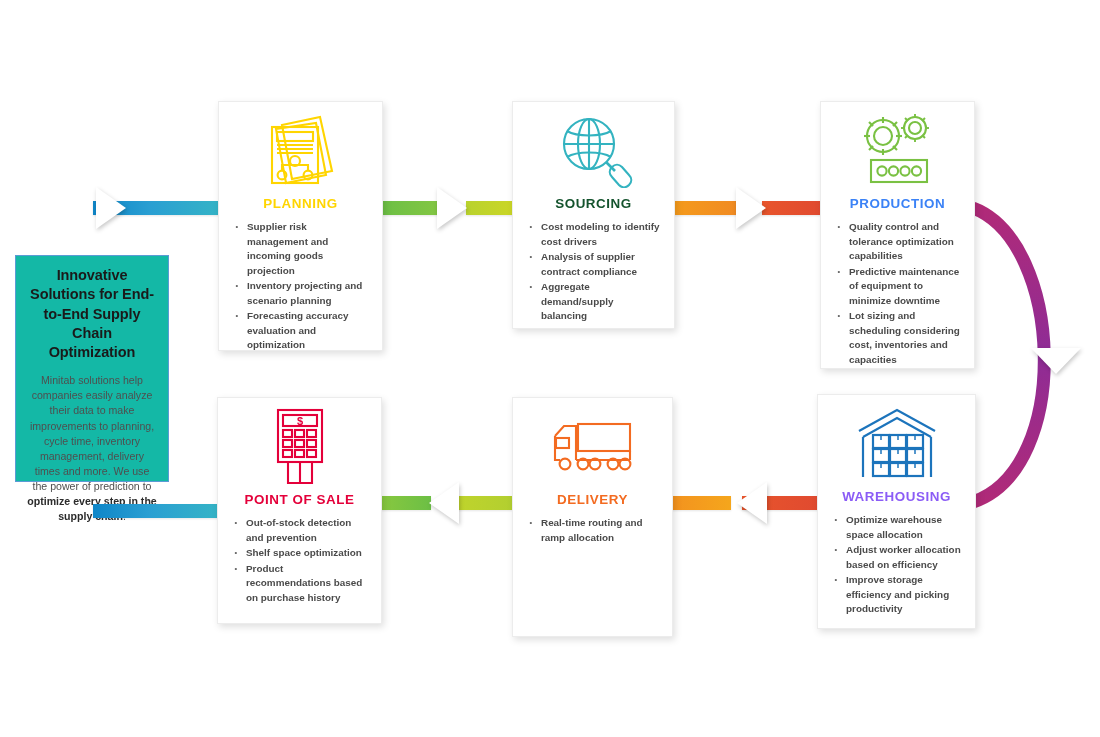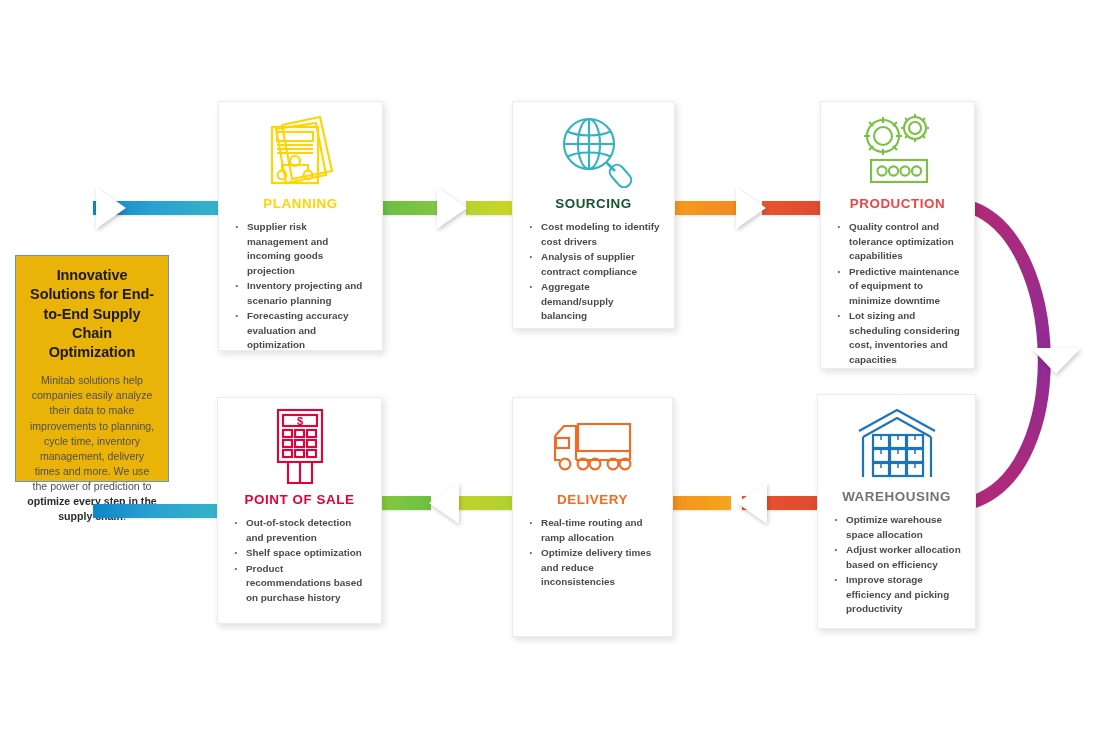--- a/index.html
+++ b/index.html
@@ -20,21 +20,21 @@
     overflow: hidden;
   }
 
   
   .intro-card {
     position: absolute;
     left: 15px;
     top: 255px;
     width: 154px;
     height: 227px;
-    background: #eab308;
+    background: #14b8a6;
     border: 1.5px solid #5B9BD5;
     box-sizing: border-box;
     padding: 10px 11px 8px 11px;
     text-align: center;
   }
   .intro-title {
     font-size: 14.5px;
     font-weight: bold;
     color: #1a1a1a;
     line-height: 1.33;
@@ -290,21 +290,21 @@
             <line x1="51" y1="21" x2="48" y2="24"></line>
           </g>
         </g>
         <rect x="14" y="46" width="56" height="22"></rect>
         <circle cx="25" cy="57" r="4.6"></circle>
         <circle cx="36.5" cy="57" r="4.6"></circle>
         <circle cx="48" cy="57" r="4.6"></circle>
         <circle cx="59.5" cy="57" r="4.6"></circle>
       </svg>
     </div>
-    <div class="card-title" style="color:#ef4444">PRODUCTION</div>
+    <div class="card-title" style="color:#3b82f6">PRODUCTION</div>
     <ul class="card-list">
       <li>Quality control and tolerance optimization capabilities</li>
       <li>Predictive maintenance of equipment to minimize downtime</li>
       <li>Lot sizing and scheduling considering cost, inventories and capacities</li>
     </ul>
   </div>
 
   <div class="card" id="card-warehousing">
     <div class="card-icon">
       <svg class="icon-svg" width="86" height="74" viewBox="0 0 86 74" fill="none" stroke="#1C74BC" stroke-width="2.2">
@@ -327,21 +327,21 @@
           <line x1="61" y1="28" x2="61" y2="33"></line>
           <line x1="27" y1="42" x2="27" y2="47"></line>
           <line x1="44" y1="42" x2="44" y2="47"></line>
           <line x1="61" y1="42" x2="61" y2="47"></line>
           <line x1="27" y1="56" x2="27" y2="61"></line>
           <line x1="44" y1="56" x2="44" y2="61"></line>
           <line x1="61" y1="56" x2="61" y2="61"></line>
         </g>
       </svg>
     </div>
-    <div class="card-title" style="color:#737373">WAREHOUSING</div>
+    <div class="card-title" style="color:#8b5cf6">WAREHOUSING</div>
     <ul class="card-list">
       <li>Optimize warehouse space allocation</li>
       <li>Adjust worker allocation based on efficiency</li>
       <li>Improve storage efficiency and picking productivity</li>
     </ul>
   </div>
 
   <div class="card" id="card-delivery">
     <div class="card-icon">
       <svg class="icon-svg" width="86" height="62" viewBox="0 0 86 62" fill="none" stroke="#F36B21" stroke-width="2.1">
@@ -355,21 +355,20 @@
         <circle cx="15" cy="48" r="5.4"></circle>
         <circle cx="33" cy="48" r="5.4"></circle>
         <circle cx="45" cy="48" r="5.4"></circle>
         <circle cx="63" cy="48" r="5.4"></circle>
         <circle cx="75" cy="48" r="5.4"></circle>
       </svg>
     </div>
     <div class="card-title" style="color:#F36B21">DELIVERY</div>
     <ul class="card-list">
       <li>Real-time routing and ramp allocation</li>
-      <li>Optimize delivery times and reduce inconsistencies</li>
     </ul>
   </div>
 
   <div class="card" id="card-pos">
     <div class="card-icon">
       <svg class="icon-svg" width="64" height="80" viewBox="0 0 64 80" fill="none" stroke="#E4003A" stroke-width="2.1">
         <rect x="10" y="3" width="44" height="52"></rect>
         <rect x="15" y="8" width="34" height="11"></rect>
         <text x="32" y="17.5" font-family="Liberation Sans, sans-serif" font-size="11" font-weight="bold" fill="#E4003A" stroke="none" text-anchor="middle">$</text>
         <rect x="15" y="23" width="9" height="7"></rect>

